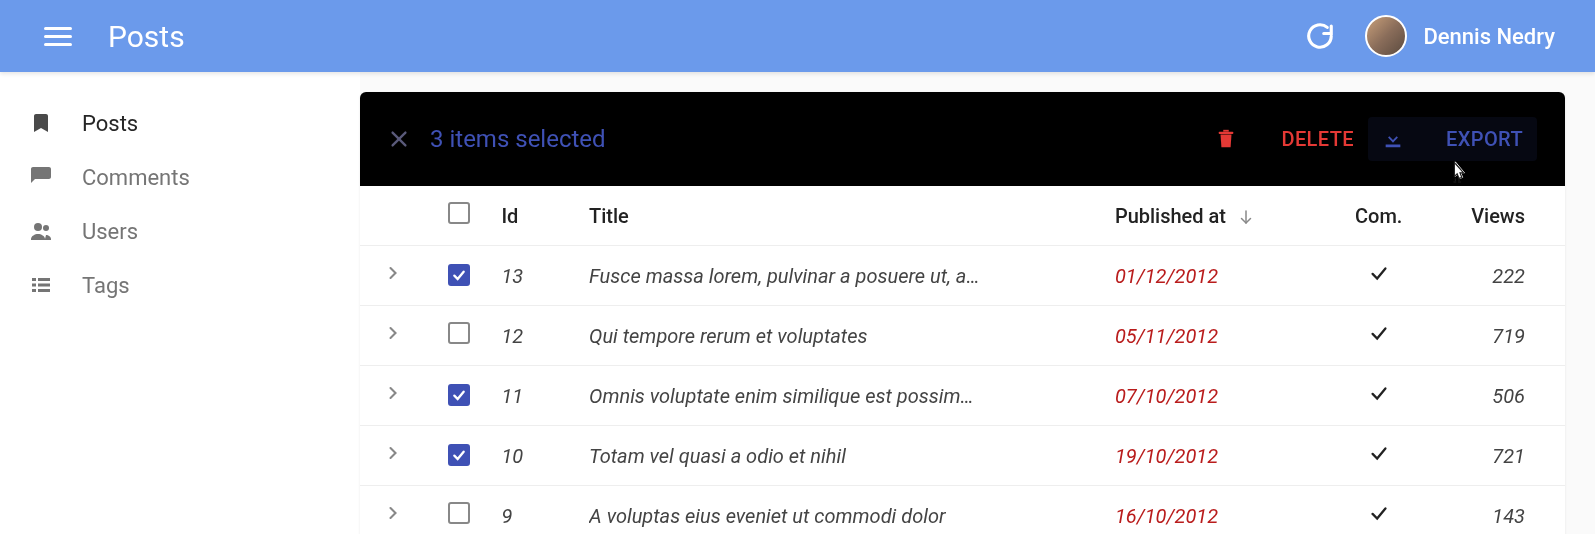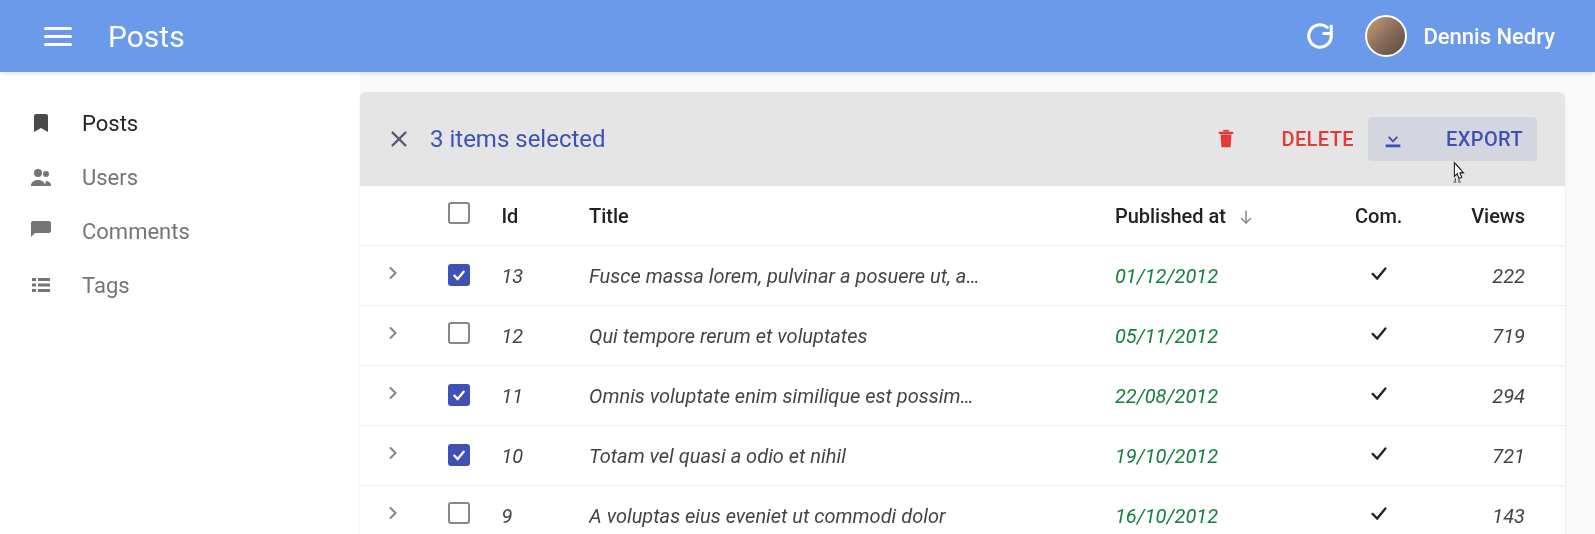--- a/index.html
+++ b/index.html
@@ -64,21 +64,21 @@
     padding: 20px 30px 0 0;
   }
   .card {
     background: #fff;
     border-radius: 6px;
     box-shadow: 0 1px 3px rgba(0,0,0,0.08);
     overflow: hidden;
   }
   .selection-bar {
     height: 94px;
-    background: #e5e5e5;
+    background: #000000;
     display: flex;
     align-items: center;
     padding: 0 28px;
   }
   .close-x {
     width: 22px; height: 22px;
     cursor: pointer;
     margin-right: 20px;
     color: #5a5a7a;
   }
@@ -115,21 +115,21 @@
     padding: 16px 10px;
     border-bottom: 1px solid #eee;
     white-space: nowrap;
     font-style: italic;
   }
   .col-expand { width: 60px; text-align: center;}
   .col-check { width: 60px; text-align: center;}
   .col-id { width: 80px; }
   .col-title { width: 480px; }
   .title-cell { overflow: hidden; text-overflow: ellipsis; max-width: 460px; }
-  .col-pub { width: 190px; color: #15803d;}
+  .col-pub { width: 190px; color: #b91c1c;}
   thead .col-pub { font-style: normal; color:#222;margin-top:8px;}
   .col-com { width: 120px; text-align: center;}
   .col-views { width: 110px; text-align: right; padding-right: 40px;}
   thead .col-views { text-align: right; padding-right: 40px;}
 
   .checkbox {
     width: 22px; height: 22px;
     border: 2px solid #888;
     border-radius: 3px;
     display: inline-flex; align-items:center; justify-content:center;
@@ -180,35 +180,35 @@
       <span class="sidebar-icon">
         <svg viewBox="0 0 24 24" width="24" height="24" fill="#4a4a4a">
             <path d="M17 3H7c-1.1 0-2 .9-2 2v16l7-4 7 4V5c0-1.1-.9-2-2-2z"></path>
           </svg>
       </span>
       <span>Posts</span>
     </div>
     <div class="sidebar-item">
       <span class="sidebar-icon">
         <svg viewBox="0 0 24 24" width="24" height="24" fill="#757575">
+            <path d="M20 2H4c-1.1 0-2 .9-2 2v14l4-4h14c1.1 0 2-.9 2-2V4c0-1.1-.9-2-2-2z"></path>
+          </svg>
+      </span>
+      <span>Comments</span>
+    </div>
+    <div class="sidebar-item">
+      <span class="sidebar-icon">
+        <svg viewBox="0 0 24 24" width="24" height="24" fill="#757575">
             <circle cx="9" cy="8" r="4"></circle>
             <circle cx="17" cy="9" r="3"></circle>
             <path d="M2 20c0-3 4-5 7-5s7 2 7 5v1H2z"></path>
             <path d="M16 20v1h6v-1c0-2-2.5-4-5-4"></path>
           </svg>
       </span>
       <span>Users</span>
-    </div>
-    <div class="sidebar-item">
-      <span class="sidebar-icon">
-        <svg viewBox="0 0 24 24" width="24" height="24" fill="#757575">
-            <path d="M20 2H4c-1.1 0-2 .9-2 2v14l4-4h14c1.1 0 2-.9 2-2V4c0-1.1-.9-2-2-2z"></path>
-          </svg>
-      </span>
-      <span>Comments</span>
     </div>
     <div class="sidebar-item">
       <span class="sidebar-icon">
         <svg viewBox="0 0 24 24" width="24" height="24" fill="#757575">
             <rect x="3" y="5" width="4" height="3"></rect>
             <rect x="9" y="5" width="12" height="3"></rect>
             <rect x="3" y="10.5" width="4" height="3"></rect>
             <rect x="9" y="10.5" width="12" height="3"></rect>
             <rect x="3" y="16" width="4" height="3"></rect>
             <rect x="9" y="16" width="12" height="3"></rect>
@@ -332,27 +332,27 @@
       <span class="checkbox checked">
         <svg width="16" height="16" viewBox="0 0 24 24" fill="none" stroke="#fff" stroke-width="3.5" stroke-linecap="round">
                     <polyline points="5 13 10 18 19 7"></polyline>
                   </svg>
       </span>
     </td>
     <td class="col-id">11</td>
     <td class="col-title">
                 <div class="title-cell">Omnis voluptate enim similique est possim…</div>
               </td>
-    <td class="col-pub">22/08/2012</td>
+    <td class="col-pub">07/10/2012</td>
     <td class="col-com checkmark-cell">
       <svg width="22" height="22" viewBox="0 0 24 24" fill="none" stroke="#222" stroke-width="2.5" stroke-linecap="round">
                   <polyline points="5 13 10 18 19 7"></polyline>
                 </svg>
     </td>
-    <td class="col-views">294</td>
+    <td class="col-views">506</td>
   </tr>
             <tr>
     <td class="col-expand">
       <span class="chevron">
         <svg width="20" height="20" viewBox="0 0 24 24" fill="none" stroke="#888" stroke-width="2.5" stroke-linecap="round">
                     <polyline points="9 6 15 12 9 18"></polyline>
                   </svg>
       </span>
     </td>
     <td class="col-check">

